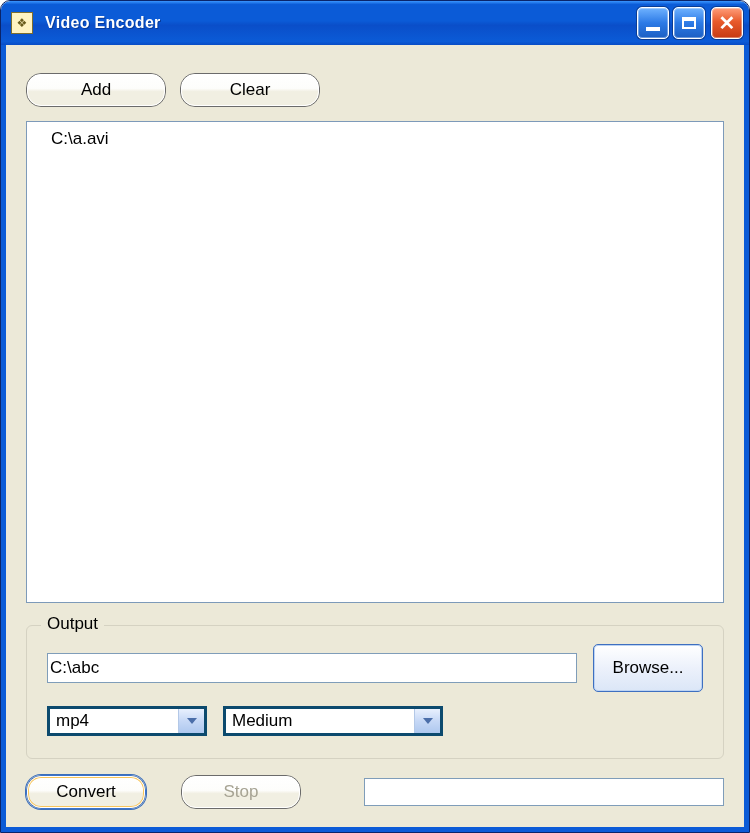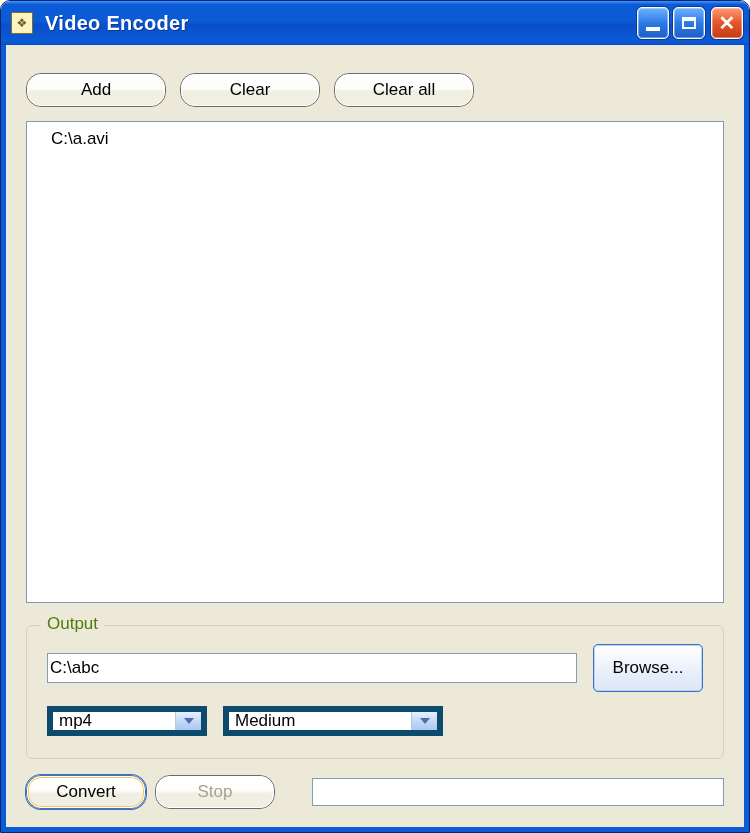--- a/index.html
+++ b/index.html
@@ -32,21 +32,21 @@
   .titlebar .app-icon {
     width: 22px; height: 22px;
     background: #fff3c2;
     border: 1px solid #7d6e2e;
     margin-right: 12px;
     display: inline-flex; align-items: center; justify-content: center;
     font-size: 12px; color: #6a5c1c;
   }
   .titlebar .title {
     font-weight: bold;
-    font-size: 20px;
+    font-size: 16px;
     text-shadow: 1px 1px 0 #083b9a;
     letter-spacing: 0.3px;
     flex: 0 0 auto;
   }
   .titlebar .spacer { flex: 1 1 auto; }
   .titlebar .winbtn {
     width: 32px; height: 32px;
     margin-left: 4px;
     border-radius: 5px;
     border: 1px solid #ffffff;
@@ -123,21 +123,21 @@
     margin-top: 22px;
     border: 1px solid #d5d2c2;
     border-radius: 6px;
     padding: 18px 20px 22px 20px;
     position: relative;
   }
   .output .legend {
     position: absolute; top: -12px; left: 14px;
     background: #ece9d8;
     padding: 0 6px;
-    color: #4d7c0f;
+    color: #000000;
     font-size: 17px;
   }
   .output .row { display: flex; align-items: center; gap: 16px; margin-top: 0; }
   .output .row + .row { margin-top: 14px; }
 
   input.textbox {
     height: 30px;
     padding: 2px 2px;
     font: inherit;
     border: 1px solid #7f9db9;
@@ -151,38 +151,38 @@
     border-radius: 5px;
     background: linear-gradient(to bottom, #ffffff 0%, #ecf1fb 50%, #dbe6f7 100%);
     box-shadow: inset 0 0 0 1px #bcd3f3;
     cursor: default;
   }
 
   
   .combo {
     height: 30px;
     position: relative;
-    border: 6px solid #0c4a6e;
+    border: 3px solid #0c4a6e;
     background: #fff;
     display: inline-flex; align-items: center; justify-content: space-between;
     font: inherit;
     padding-left: 6px;
   }
   .combo .combo-label { pointer-events: none; }
   .combo .combo-arrow {
     width: 26px; height: 100%;
     background: linear-gradient(to bottom, #e8f0fe 0%, #c6d8f6 50%, #aec8ef 100%);
     border-left: 1px solid #b3c8e7;
     display: inline-flex; align-items: center; justify-content: center;
   }
   .combo .combo-arrow svg { width: 10px; height: 6px; }
 
   
   .bottom-bar {
-    display: flex; align-items: center; gap: 9px;
+    display: flex; align-items: center; gap: 35px;
     margin-top: 16px;
   }
   .progress {
     flex: 1 1 auto;
     height: 28px;
     border: 1px solid #7f9db9;
     background: #fff;
     margin-left: 28px;
   }
 </style>
@@ -205,21 +205,20 @@
       <span class="glyph">✕</span>
     </span>
   </div>
 
   <div class="client-outer">
     <div class="client">
 
       <div class="btn-row">
         <button class="btn">Add</button>
         <button class="btn">Clear</button>
-        <button class="btn">Clear all</button>
       </div>
 
       <div class="file-list">
         <div class="item">C:\a.avi</div>
       </div>
 
       <div class="output">
         <span class="legend">Output</span>
 
         <div class="row">

